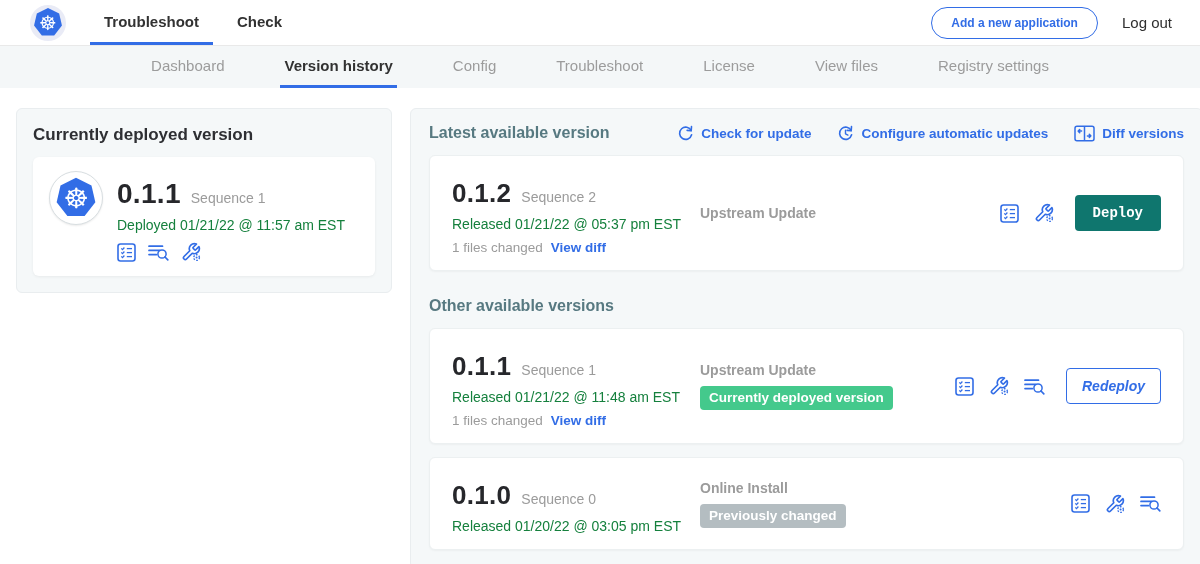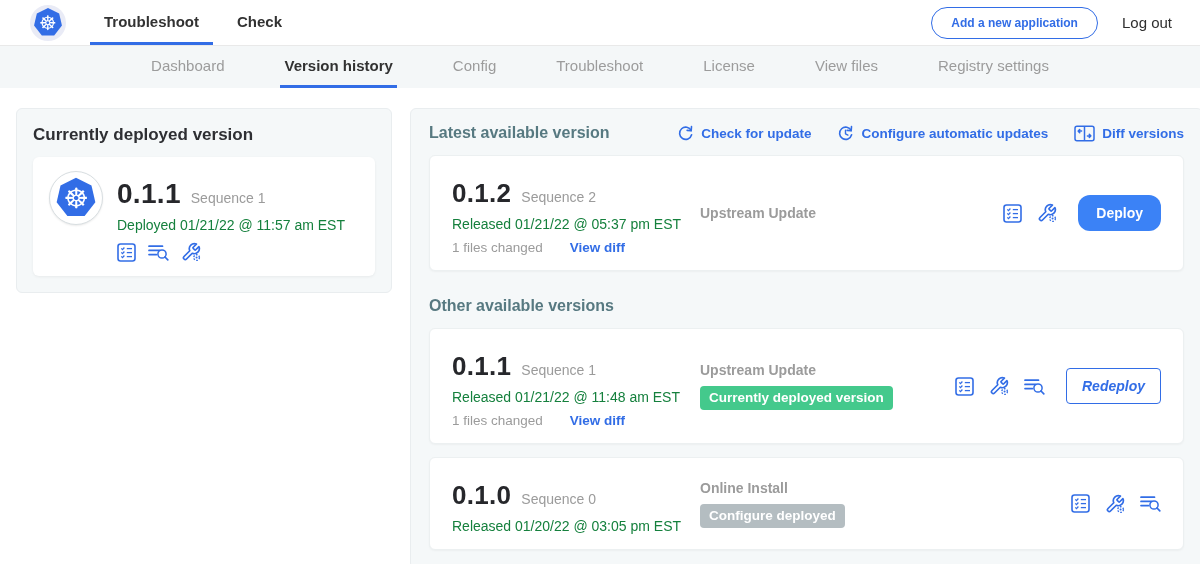--- a/index.html
+++ b/index.html
@@ -61,27 +61,27 @@
            display:flex; align-items:center; }
   .v-info { width:248px; flex:none; }
   .v-info .version-big { font-size:26px; }
   .v-mid { width:255px; flex:none; display:flex; flex-direction:column; gap:8px; }
   .source-label { font-size:14px; font-weight:700; color:#9b9b9b; }
   .badge { font-size:13.5px; font-weight:700; color:#fff; padding:4px 9px 5px;
            border-radius:4px; width:max-content; }
   .badge.green { background:#44c98c; }
   .badge.gray  { background:#b4bdc1; }
   .v-right { margin-left:auto; display:flex; align-items:center; gap:15px; color:#326de6; }
-  .btn-primary { background:#3b82f6; color:#fff; border:none; border-radius:12px;
+  .btn-primary { background:#0f766e; color:#fff; border:none; border-radius:4px;
                  font-weight:700; font-size:14px; padding:10px 18px; cursor:pointer;
-                 margin-left:6px; font-family:Liberation Sans, sans-serif; }
+                 margin-left:6px; font-family:Liberation Mono, monospace; }
   .btn-outline { background:#fff; color:#326de6; border:1.5px solid #326de6; border-radius:4px;
                  font-weight:700; font-size:14px; padding:9px 15px; cursor:pointer;
                  margin-left:6px; font-family:inherit;font-style:italic; }
-  .files-line { display:flex; gap:27px; margin-top:8px; font-size:13.5px; align-items:baseline; }
+  .files-line { display:flex; gap:8px; margin-top:8px; font-size:13.5px; align-items:baseline; }
   .files-changed { color:#9b9b9b; font-weight:500; }
   .view-diff { color:#326de6; font-weight:700; cursor:pointer; }
   .other-title { margin-top:26px; }
   svg { display:block; }
 </style>
 </head>
 <body>
 
 <div class="header">
   <div class="logo-avatar">
@@ -300,21 +300,21 @@
     <div class="vcard">
       <div class="v-info">
         <div class="version-row">
           <span class="version-big">0.1.0</span>
           <span class="seq">Sequence 0</span>
         </div>
         <div class="muted-line">Released 01/20/22 @ 03:05 pm EST</div>
       </div>
       <div class="v-mid">
         <span class="source-label">Online Install</span>
-        <span class="badge gray">Configure deployed</span>
+        <span class="badge gray">Previously changed</span>
       </div>
       <div class="v-right">
         <span class="icon-btn">
           <svg width="19" height="19" viewBox="0 0 19 19" fill="none" stroke="currentColor">
             <rect x="1" y="1" width="17" height="17" rx="2.5" stroke-width="1.6"></rect>
             <path d="M4.3 5.4l1.2 1.2 1.9-2.1" stroke-width="1.3"></path>
               <line x1="9.8" y1="5.6" x2="15" y2="5.6" stroke-width="1.3"></line>
             <path d="M4.3 9.4l1.2 1.2 1.9-2.1" stroke-width="1.3"></path>
               <line x1="9.8" y1="9.6" x2="15" y2="9.6" stroke-width="1.3"></line>
             <path d="M4.3 13.4l1.2 1.2 1.9-2.1" stroke-width="1.3"></path>

